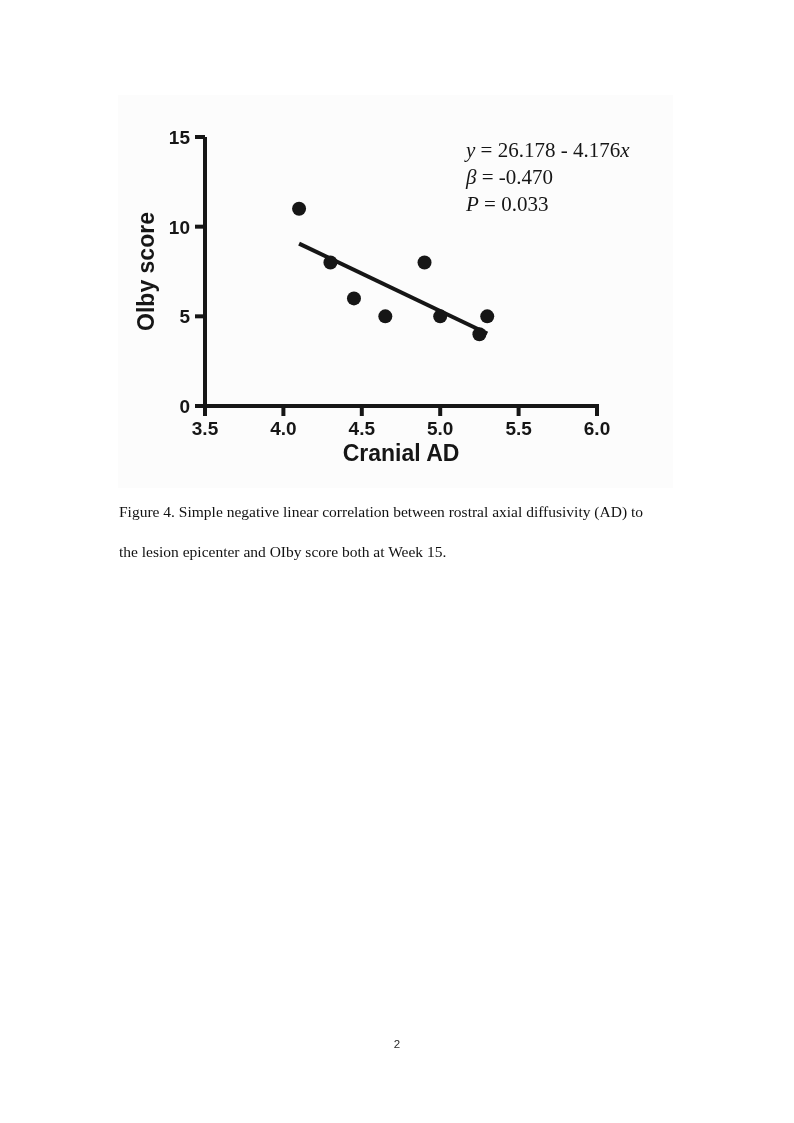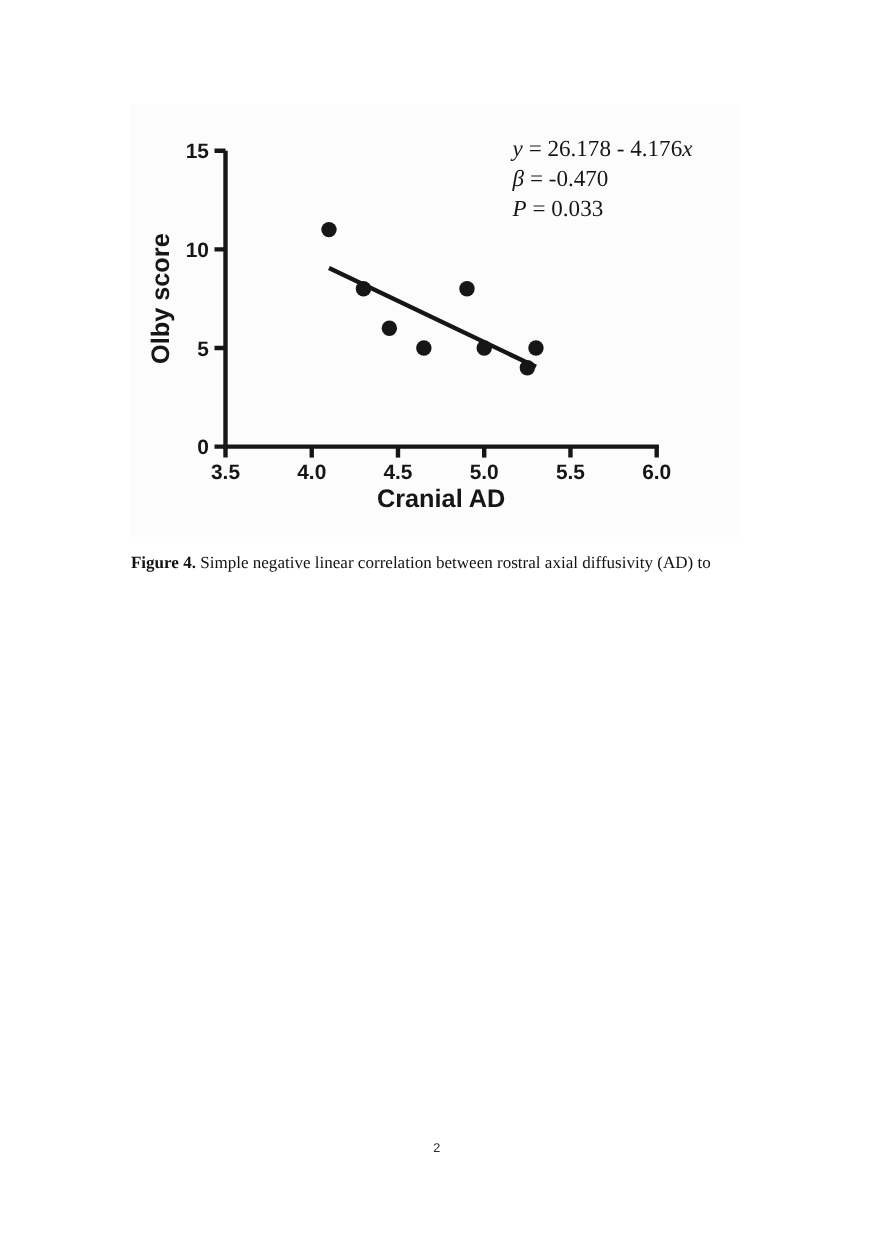--- a/index.html
+++ b/index.html
@@ -13,40 +13,40 @@
   .page{
     position:absolute;left:0;top:0;width:794px;height:1123px;background:#ffffff;
   }
   
   .figure{
     position:absolute;left:118px;top:95px;width:555px;height:393px;
     background:#fcfcfc;
   }
   .figure svg{position:absolute;left:0;top:0;}
   .equations{
-    position:absolute;left:348px;top:27px;
+    position:absolute;left:348px;top:42px;
     font-family:"Liberation Serif", serif;
     font-size:21px;line-height:27px;color:#161616;
     white-space:nowrap;
   }
   .eq-line{height:27px;}
   .eq-line .it{font-style:italic;}
   .eq-line sup{
     font-size:0.62em;
     position:relative;top:-0.45em;
     vertical-align:baseline;
   }
   
   .caption-line{
     position:absolute;left:119px;
     font-family:"Liberation Serif", serif;
     font-size:15.5px;color:#121212;
     white-space:nowrap;
   }
-  .caption-line b{font-weight:bold;}
+  .caption-line b{font-weight:normal;}
   #caption-line-1{top:503px;}
   #caption-line-2{top:543px;}
   
   .page-number{
     position:absolute;left:0;right:0;top:1038px;
     text-align:center;
     font-family:"Liberation Sans", sans-serif;
     font-size:11.5px;color:#2a2a2a;
   }
 </style>
@@ -92,18 +92,19 @@
         <circle cx="369.23999999999995" cy="221.33333333333331" r="7" fill="#161616"></circle>
       </svg>
     <div class="equations" id="equations">
         <div class="eq-line"><span class="it">y</span><span> = 26.178 - 4.176</span><span class="it">x</span></div>
         <div class="eq-line"><span class="it">β</span><span> = -0.470</span></div>
         <div class="eq-line"><span class="it">P</span><span> = 0.033</span></div>
       </div>
   </div>
 
   <div class="caption-line" id="caption-line-1"><b>Figure 4.</b><span> Simple negative linear correlation between rostral axial diffusivity (AD) to</span></div>
+  <div class="caption-line" id="caption-line-2"><span>the lesion epicenter and OIby score both at Week 15.</span></div>
 
   <div class="page-number">
     <span>2</span>
   </div>
 
 </div>
 
 </body></html>

